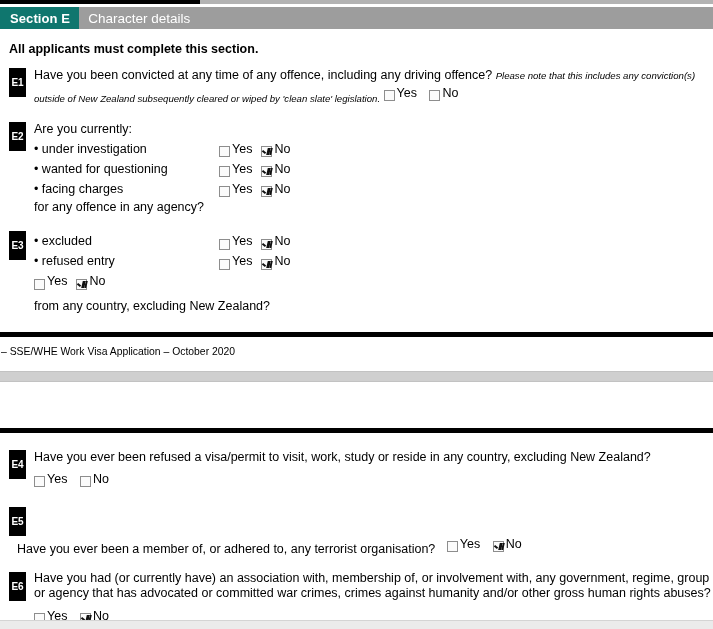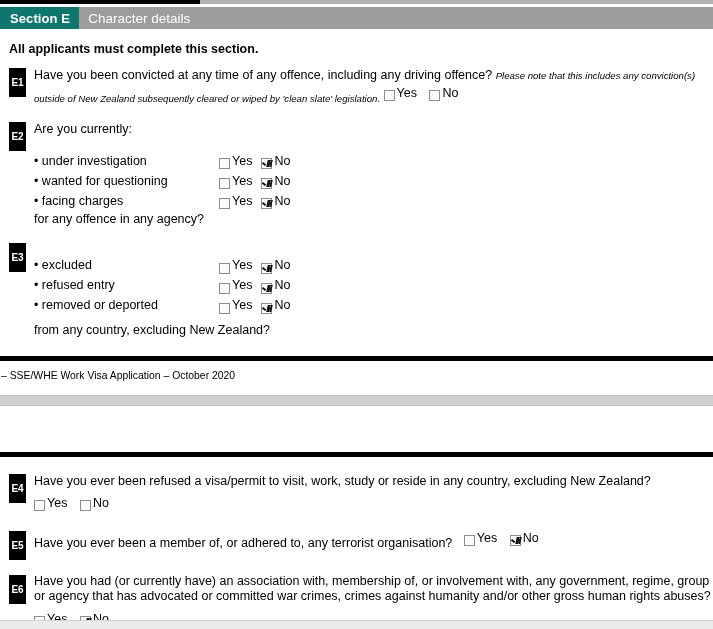--- a/index.html
+++ b/index.html
@@ -123,21 +123,21 @@
     align-items: flex-end;
     white-space: nowrap;
   }
   .opt .lbl {
     margin-left: 2px;
     font-size: 12.5px;
   }
   .opt + .opt { margin-left: 9px; }
 
   
-  .bullets { margin-top: 14px; }
+  .bullets { margin-top: 2px; }
   .brow {
     display: flex;
     align-items: center;
     height: 20px;
   }
   .blabel {
     width: 185px;
     font-size: 12.5px;
     white-space: nowrap;
   }
@@ -289,21 +289,20 @@
               <span class="cb"></span>
               <span class="lbl">Yes</span>
             </span>
           <span class="opt">
               <span class="cb checked"></span>
               <span class="lbl">No</span>
             </span>
         </div>
       </div>
       <div class="brow">
-        <div class="blabel">• removed or deported</div>
         <div class="boxes">
           <span class="opt">
               <span class="cb"></span>
               <span class="lbl">Yes</span>
             </span>
           <span class="opt">
               <span class="cb checked"></span>
               <span class="lbl">No</span>
             </span>
         </div>
@@ -332,21 +331,21 @@
           <span class="lbl">Yes</span>
         </span>
       <span class="opt">
           <span class="cb"></span>
           <span class="lbl">No</span>
         </span>
     </div>
   </div>
 </div>
 
-<div class="qrow" style="margin-top:14px;">
+<div class="qrow" style="margin-top:14px;flex-direction:column;">
   <div class="qtag">E5</div>
   <div class="qbody">
     <span class="qtext">Have you ever been a member of, or adhered to, any terrorist organisation?</span>
     <span class="opt" style="margin-left:8px;">
         <span class="cb"></span>
         <span class="lbl">Yes</span>
       </span>
     <span class="opt">
         <span class="cb checked"></span>
         <span class="lbl">No</span>

